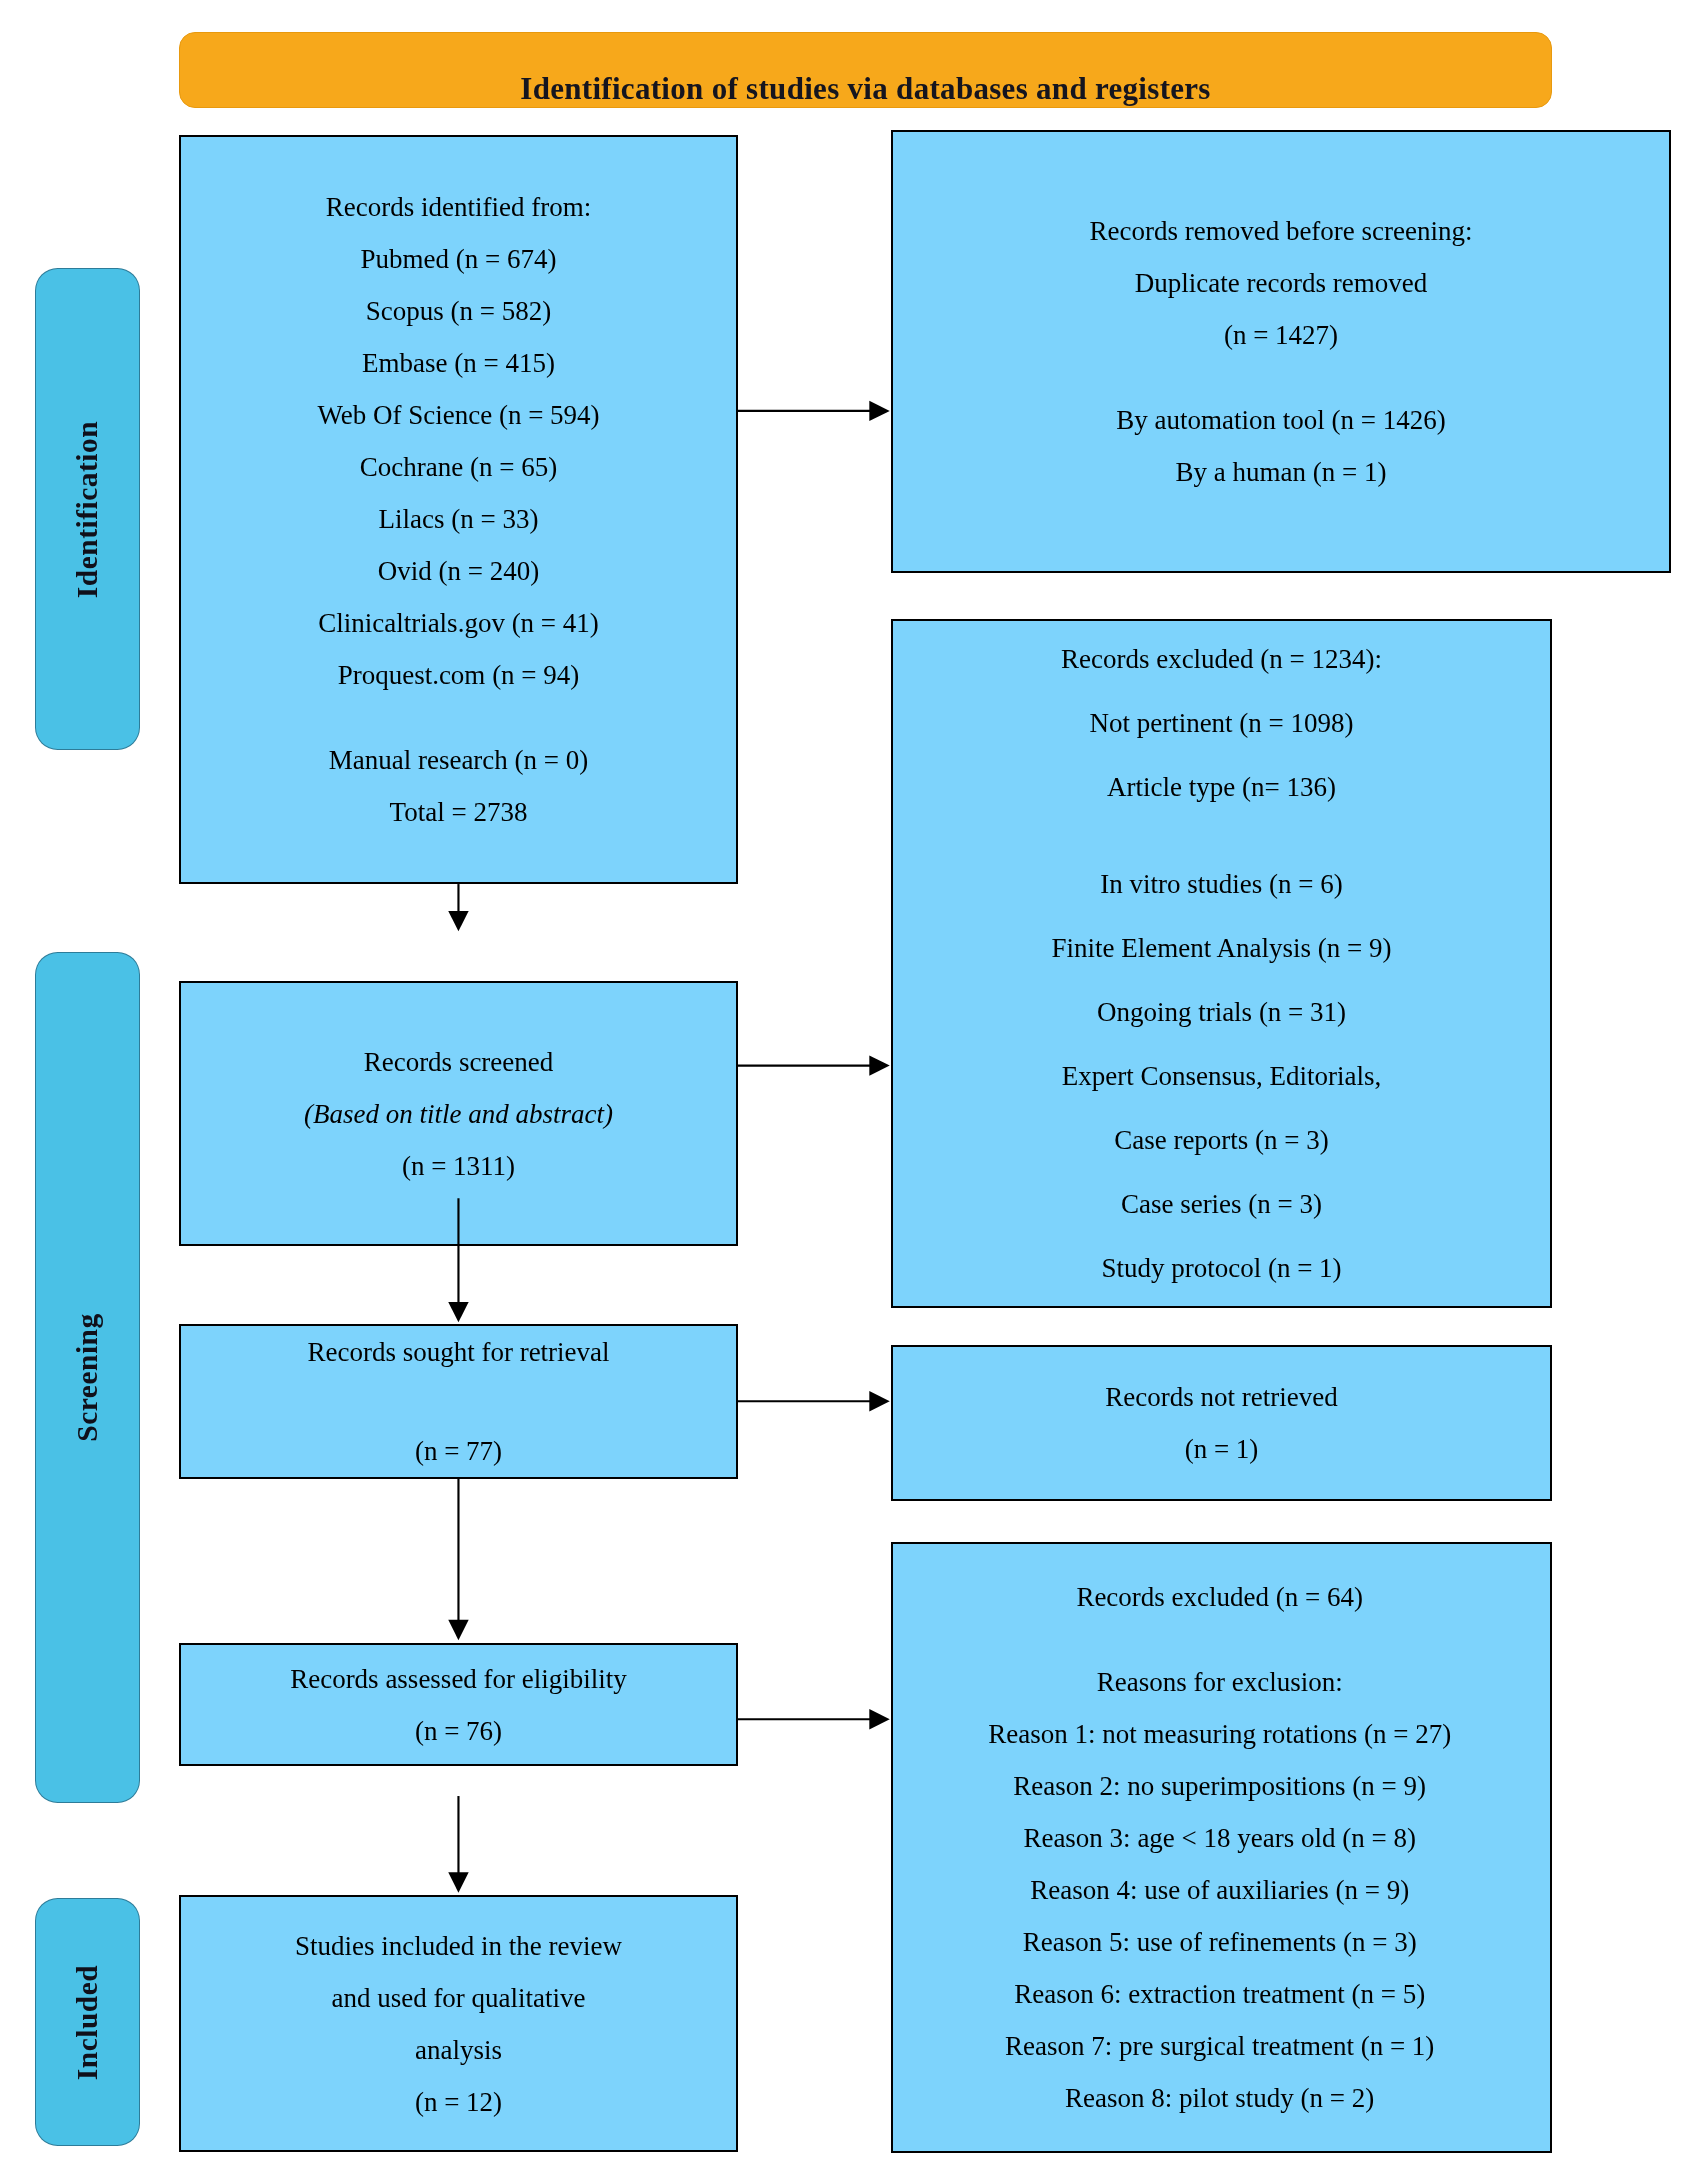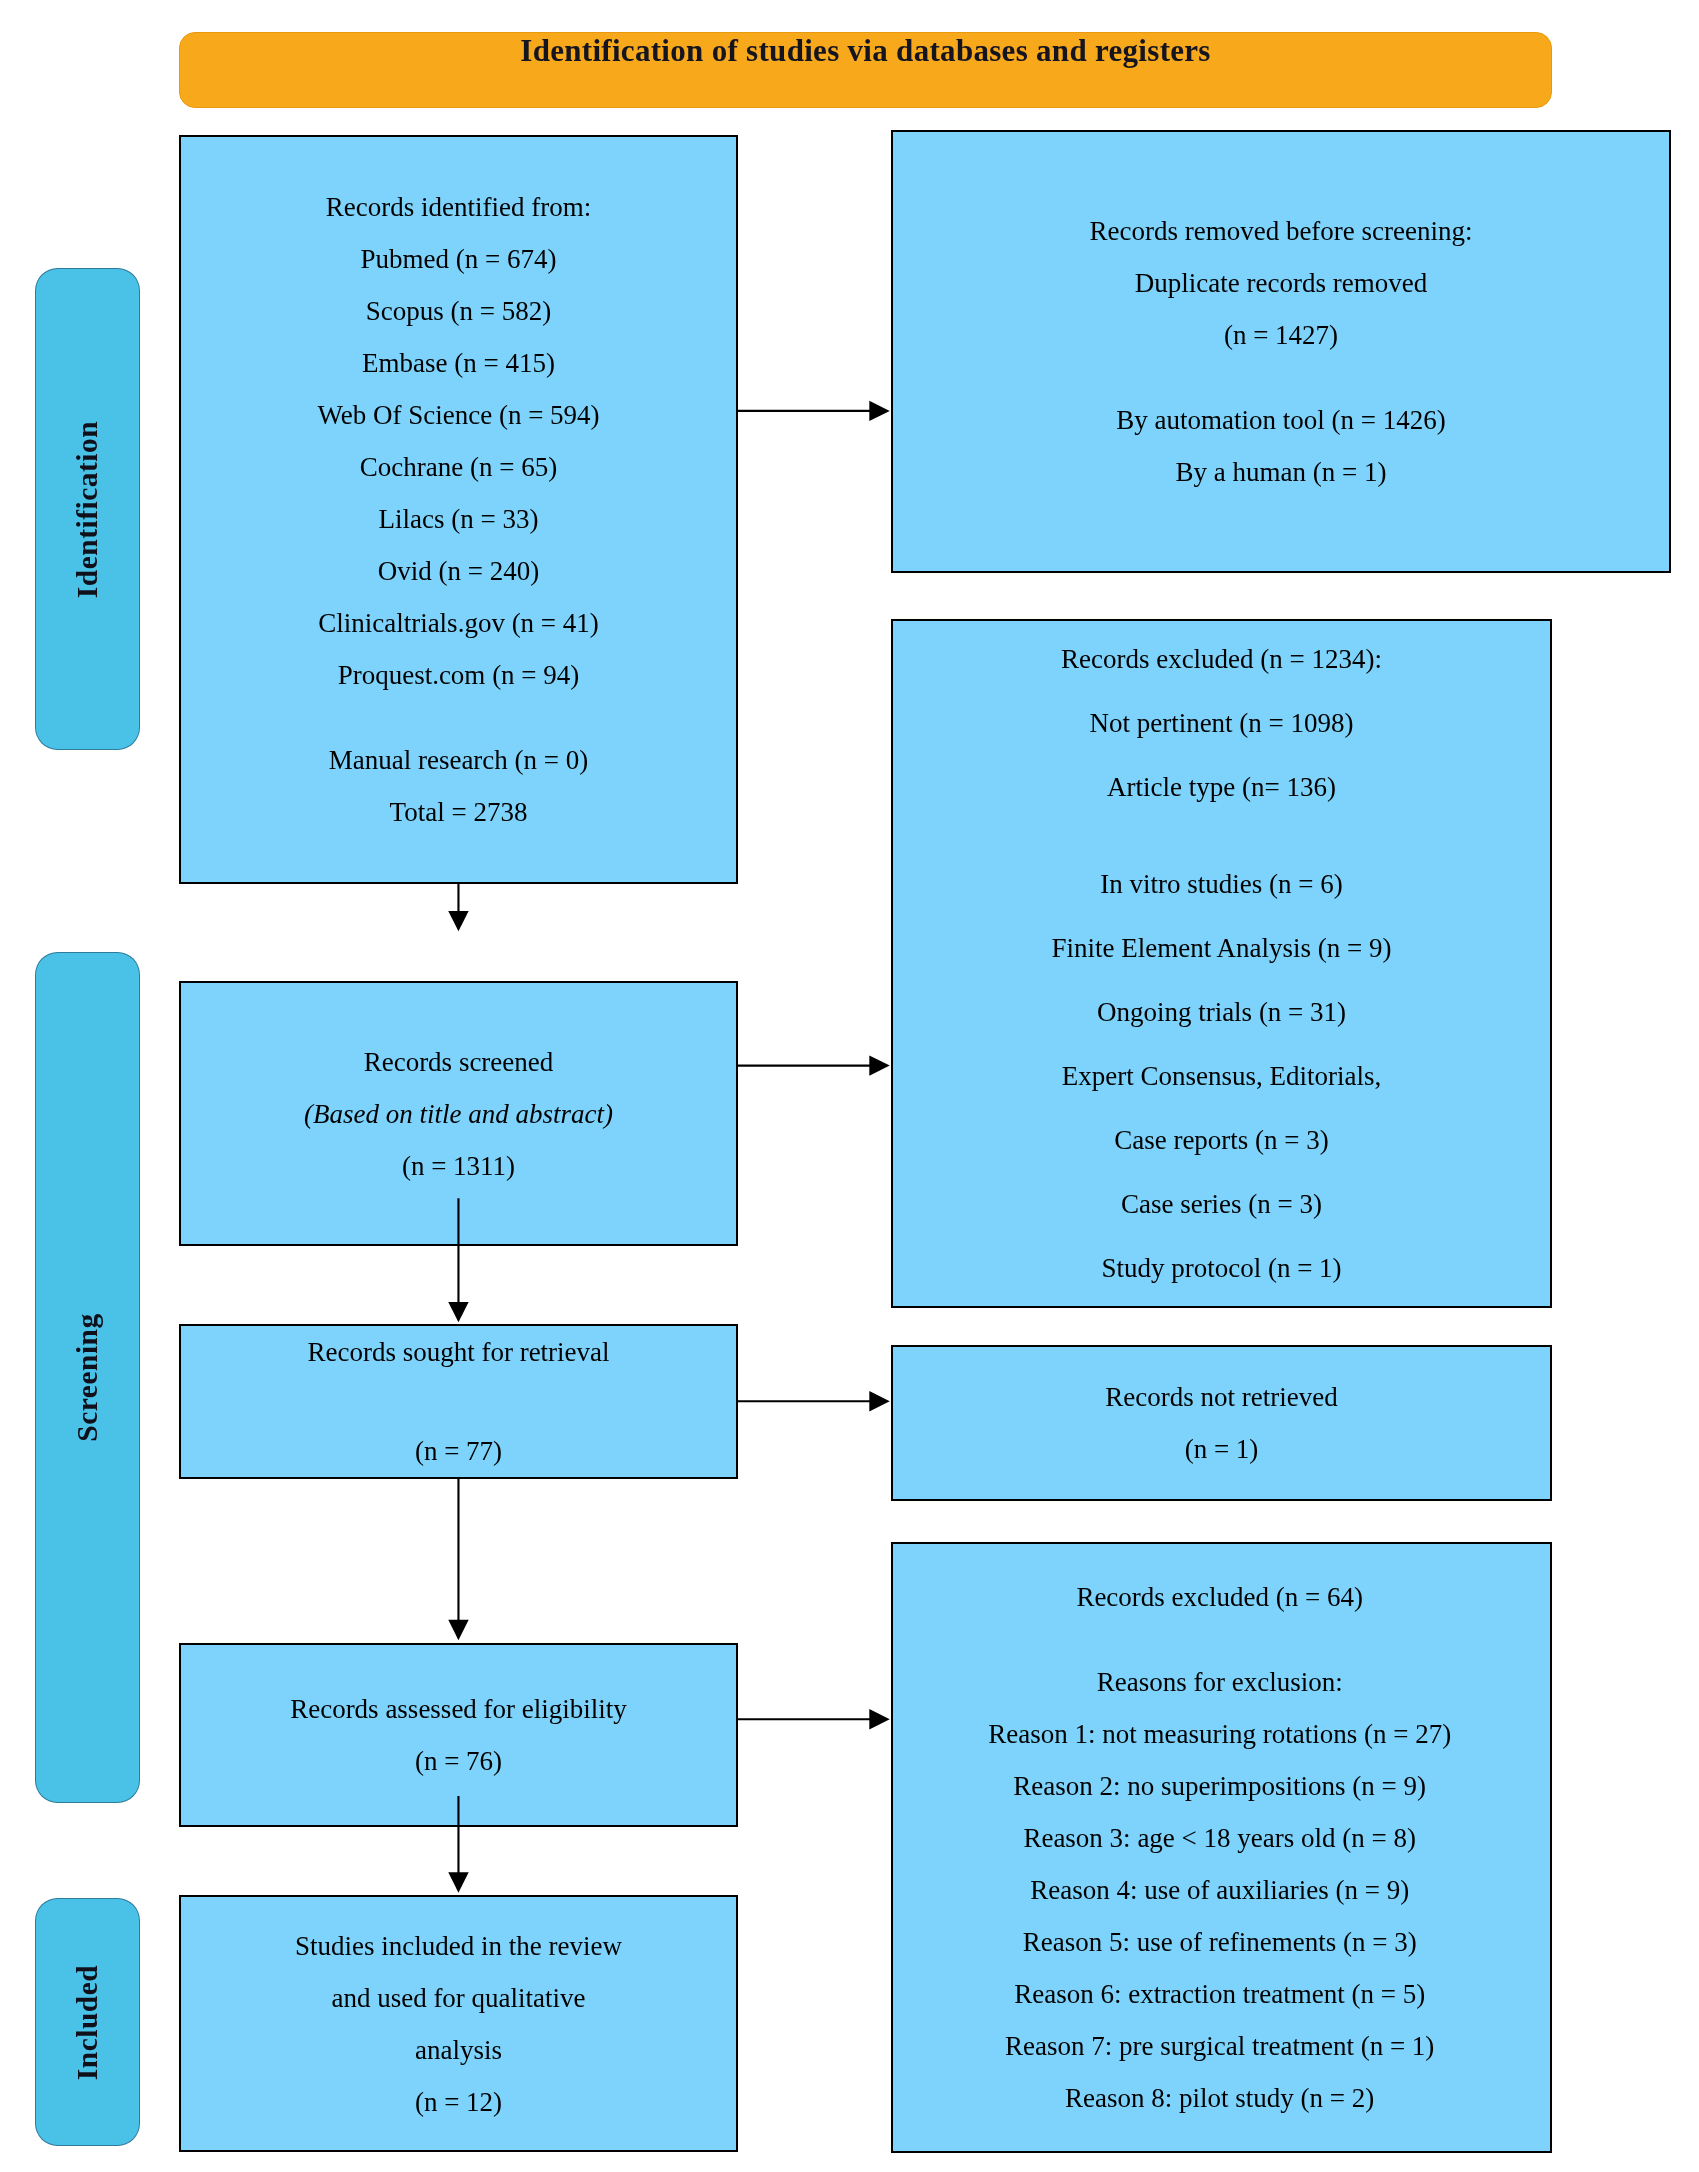--- a/index.html
+++ b/index.html
@@ -18,21 +18,21 @@
     overflow: hidden;
   }
   .canvas { position: absolute; inset: 0; }
 
   .banner {
     position: absolute;
     left: 179px; top: 32px; width: 1373px; height: 76px;
     background: var(--banner-bg);
     border: 1.6px solid #e8990e;
     border-radius: 16px;
-    display: flex; align-items: flex-start; justify-content: center;
+    display: flex; align-items: flex-end; justify-content: center;
   }
   .banner-text {
     font-size: 31px; font-weight: bold; color: #15151f;
     letter-spacing: 0.3px;
   }
 
   .stage {
     position: absolute;
     left: 35px; width: 105px;
     background: var(--stage-bg);
@@ -59,21 +59,21 @@
     padding: 7.5px 23.6px;
   }
   .line { font-size: 27px; line-height: 52px; white-space: nowrap; }
   .line.gap { margin-top: 33px; }
   .line.italic { font-style: italic; }
 
   
   #box-records-identified { left: 179px; top: 135px;  width: 559px; height: 749px; }
   #box-records-screened   { left: 179px; top: 933px; width: 559px; height: 265px; margin-top: 48px; }
   #box-records-sought     { left: 179px; top: 1324px; width: 559px; height: 155px; gap: 47px; }
-  #box-records-assessed   { left: 179px; top: 1643px; width: 559px; height: 184px; justify-content: center; }
+  #box-records-assessed   { left: 179px; top: 1643px; width: 559px; height: 123px; justify-content: center; }
   #box-studies-included   { left: 179px; top: 1895px; width: 559px; height: 257px; }
 
   
   #box-records-removed        { left: 891px; top: 130px;  width: 780px; height: 443px; }
   #box-excluded-screening     { left: 891px; top: 619px; width: 661px; height: 689px; gap: 12px; }
   #box-not-retrieved          { left: 891px; top: 1345px; width: 661px; height: 156px; }
   #box-excluded-eligibility   { left: 891px; top: 1542px; width: 661px; height: 611px; padding-left: 20px; }
 
   .arrows {
     position: absolute; inset: 0;

